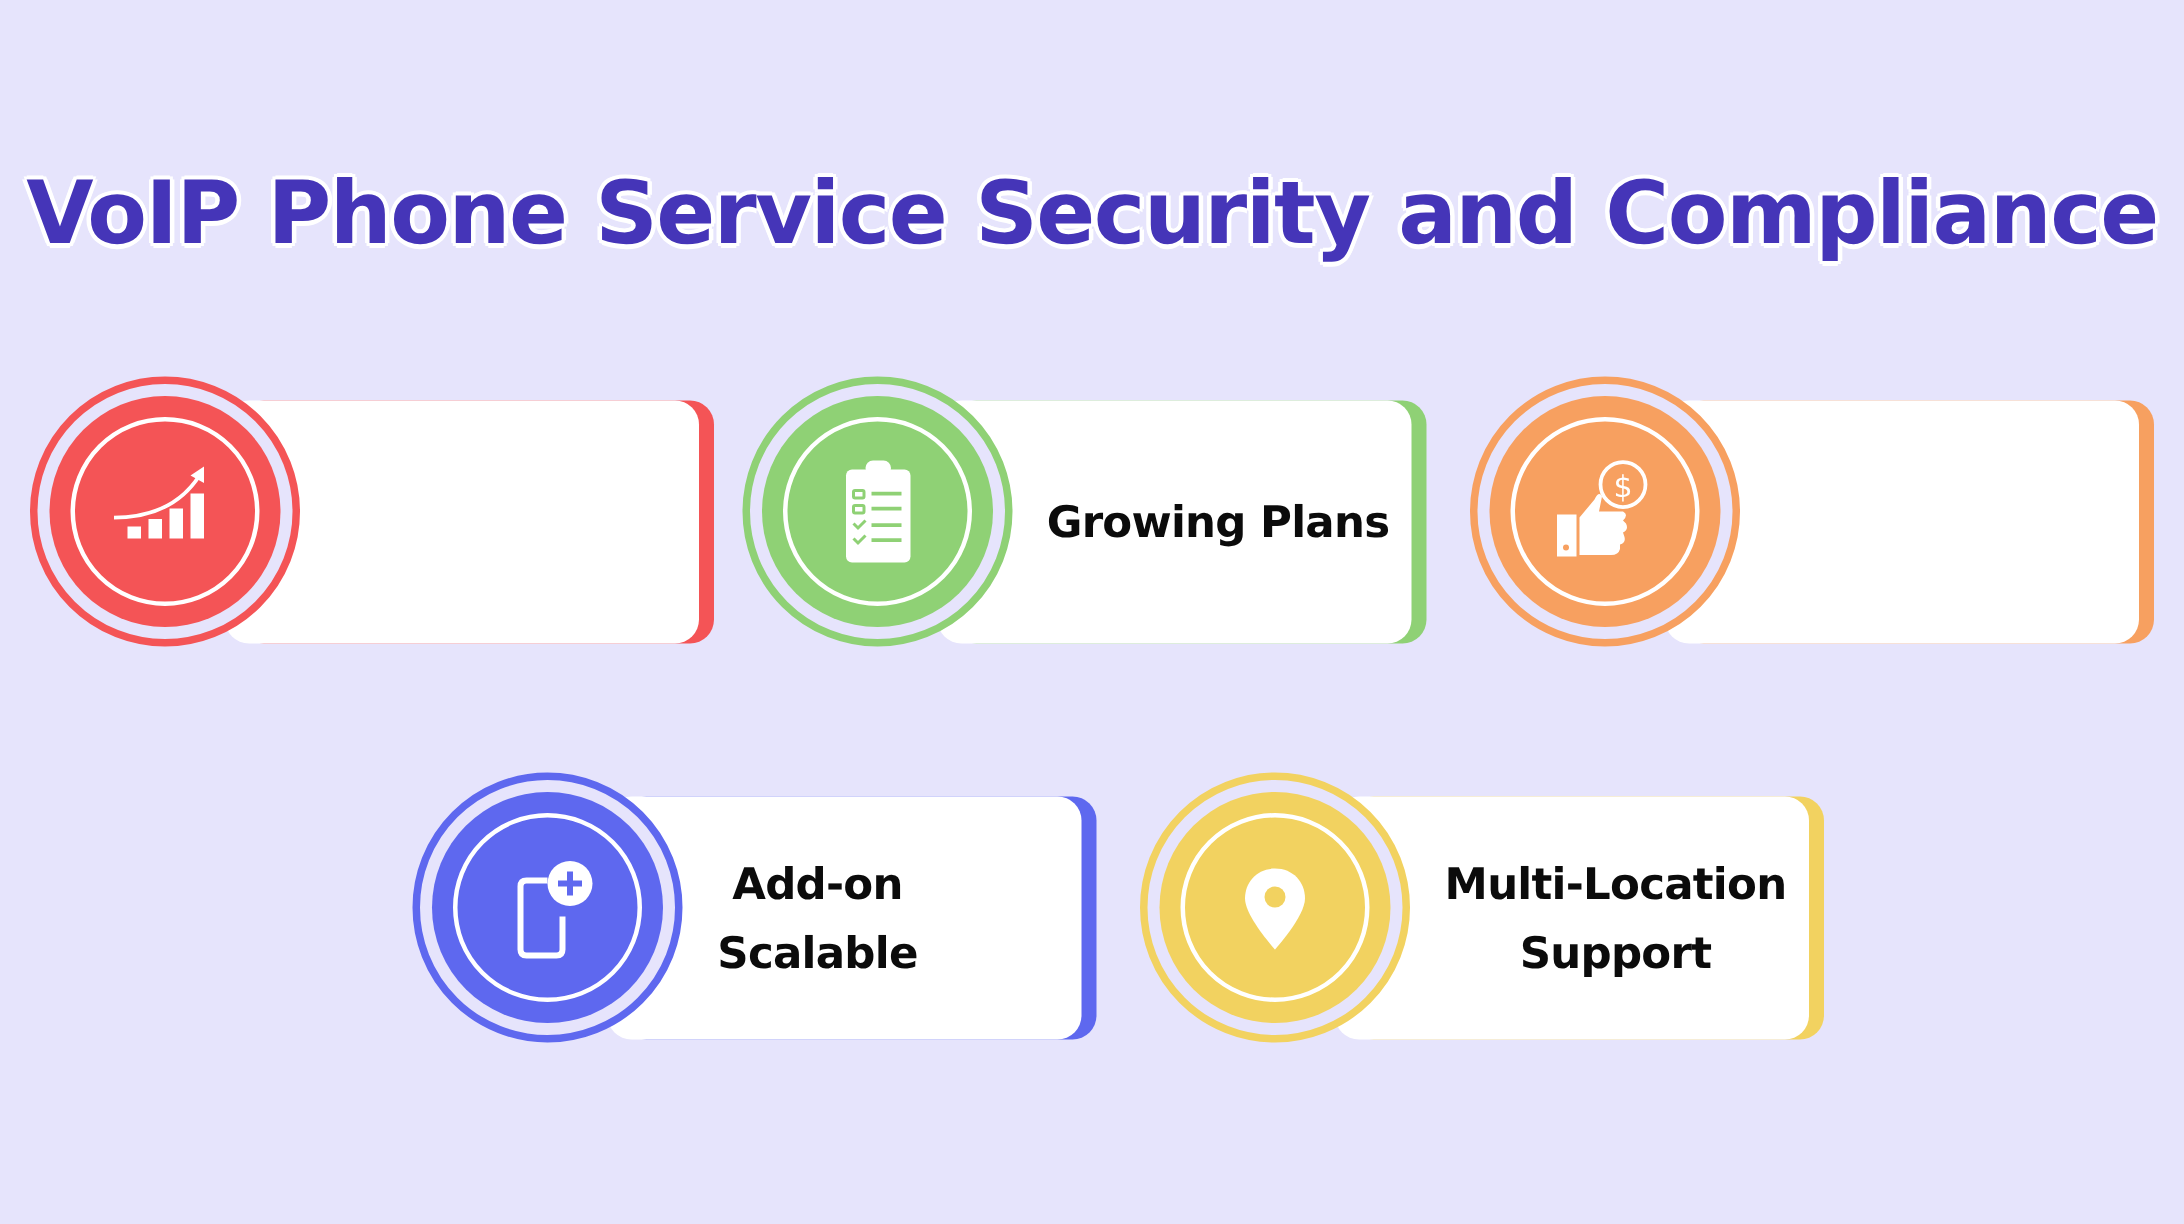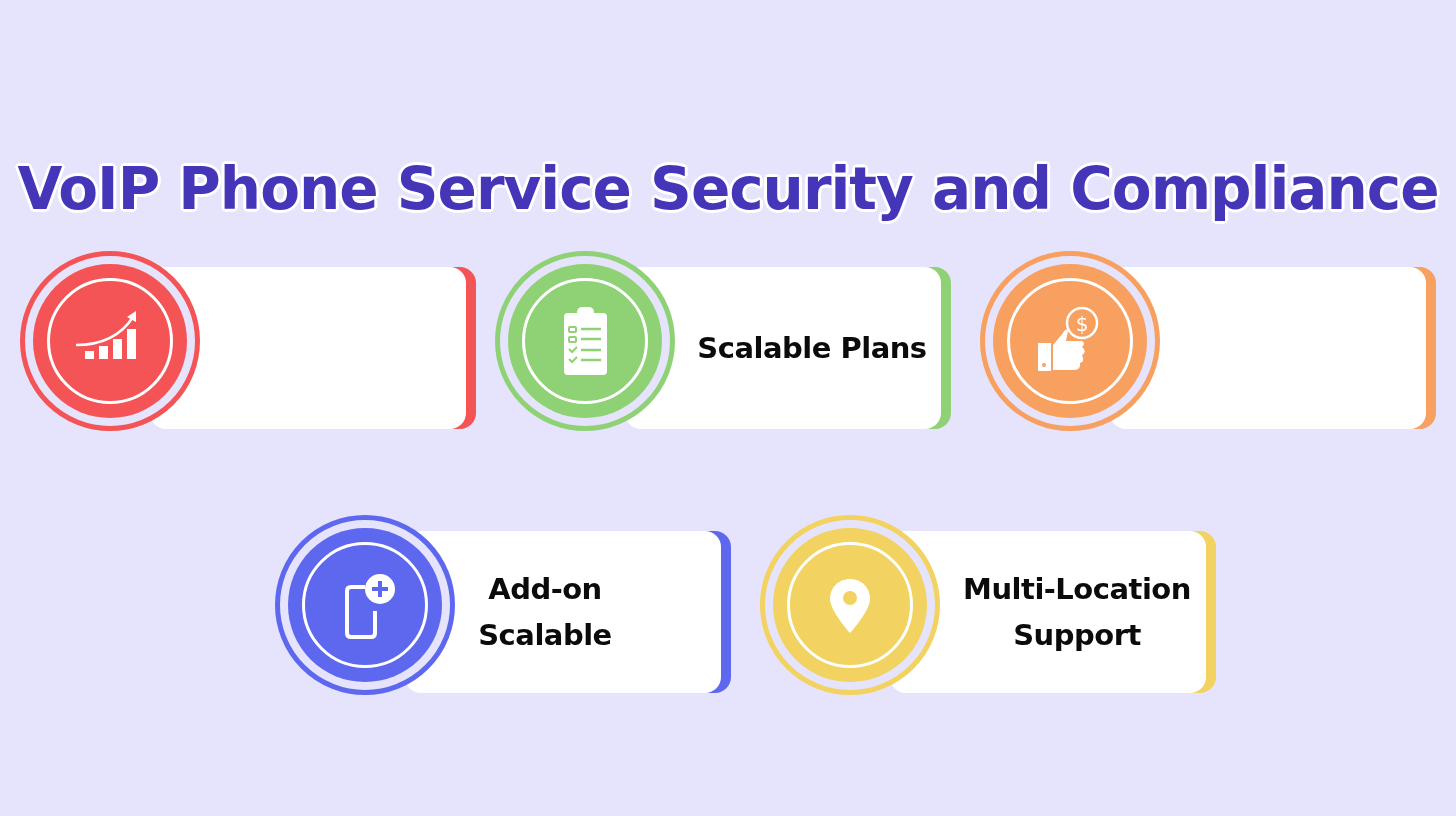--- a/index.html
+++ b/index.html
@@ -10,21 +10,20 @@
     position:relative;
   }
   .title {
     position:absolute; left:0; top:108px; width:1456px;
     text-align:center;
     font-family:"DejaVu Sans", sans-serif;
     font-weight:bold; font-size:58px; letter-spacing:-1px;
     color:#4535b8;
     -webkit-text-stroke: 0px;
     text-shadow: 0 0 3px #fff, 0 0 3px #fff, 2px 2px 0 #fff, -2px -2px 0 #fff, 2px -2px 0 #fff, -2px 2px 0 #fff, 0 3px 0 #fff, 3px 0 0 #fff, 0 -3px 0 #fff, -3px 0 0 #fff;
-    margin-top: 47px;
   }
   .item { position:absolute; width:460px; height:195px; }
   .card-shadow {
     position:absolute; left:140px; top:16px; width:316px; height:162px;
     border-radius:16px;
   }
   .card {
     position:absolute; left:130px; top:16px; width:316px; height:162px;
     background:#fff; border-radius:16px;
   }
@@ -72,21 +71,21 @@
       <path d="M6 44 Q45 44 63 16" stroke="#fff" stroke-width="2.5" fill="none"></path>
       <polygon points="66,10 57,16 66,21" fill="#fff"></polygon>
     </svg>
   </div>
 </div>
 
 <div class="item" style="left:495px; top:251px;">
   <div class="card-shadow" style="background:#8fd175;"></div>
   <div class="card"></div>
   <div class="label">
-    <div><span>Scalable Plans</span></div>
+    <div><span>Growing Plans</span></div>
   </div>
   <div class="ring-outer" style="border-color:#8fd175;"></div>
   <div class="disc" style="background:#8fd175;"></div>
   <div class="ring-inner"></div>
   <div class="icon">
     <svg viewBox="0 0 80 80">
       <rect x="19" y="12" width="43" height="62" rx="4" fill="#fff"></rect>
       <rect x="32" y="6" width="17" height="10" rx="5" fill="#fff"></rect>
       <rect x="24" y="26" width="7" height="5" rx="1" fill="none" stroke="#8fd175" stroke-width="2"></rect>
       <rect x="24" y="36" width="7" height="5" rx="1" fill="none" stroke="#8fd175" stroke-width="2"></rect>

